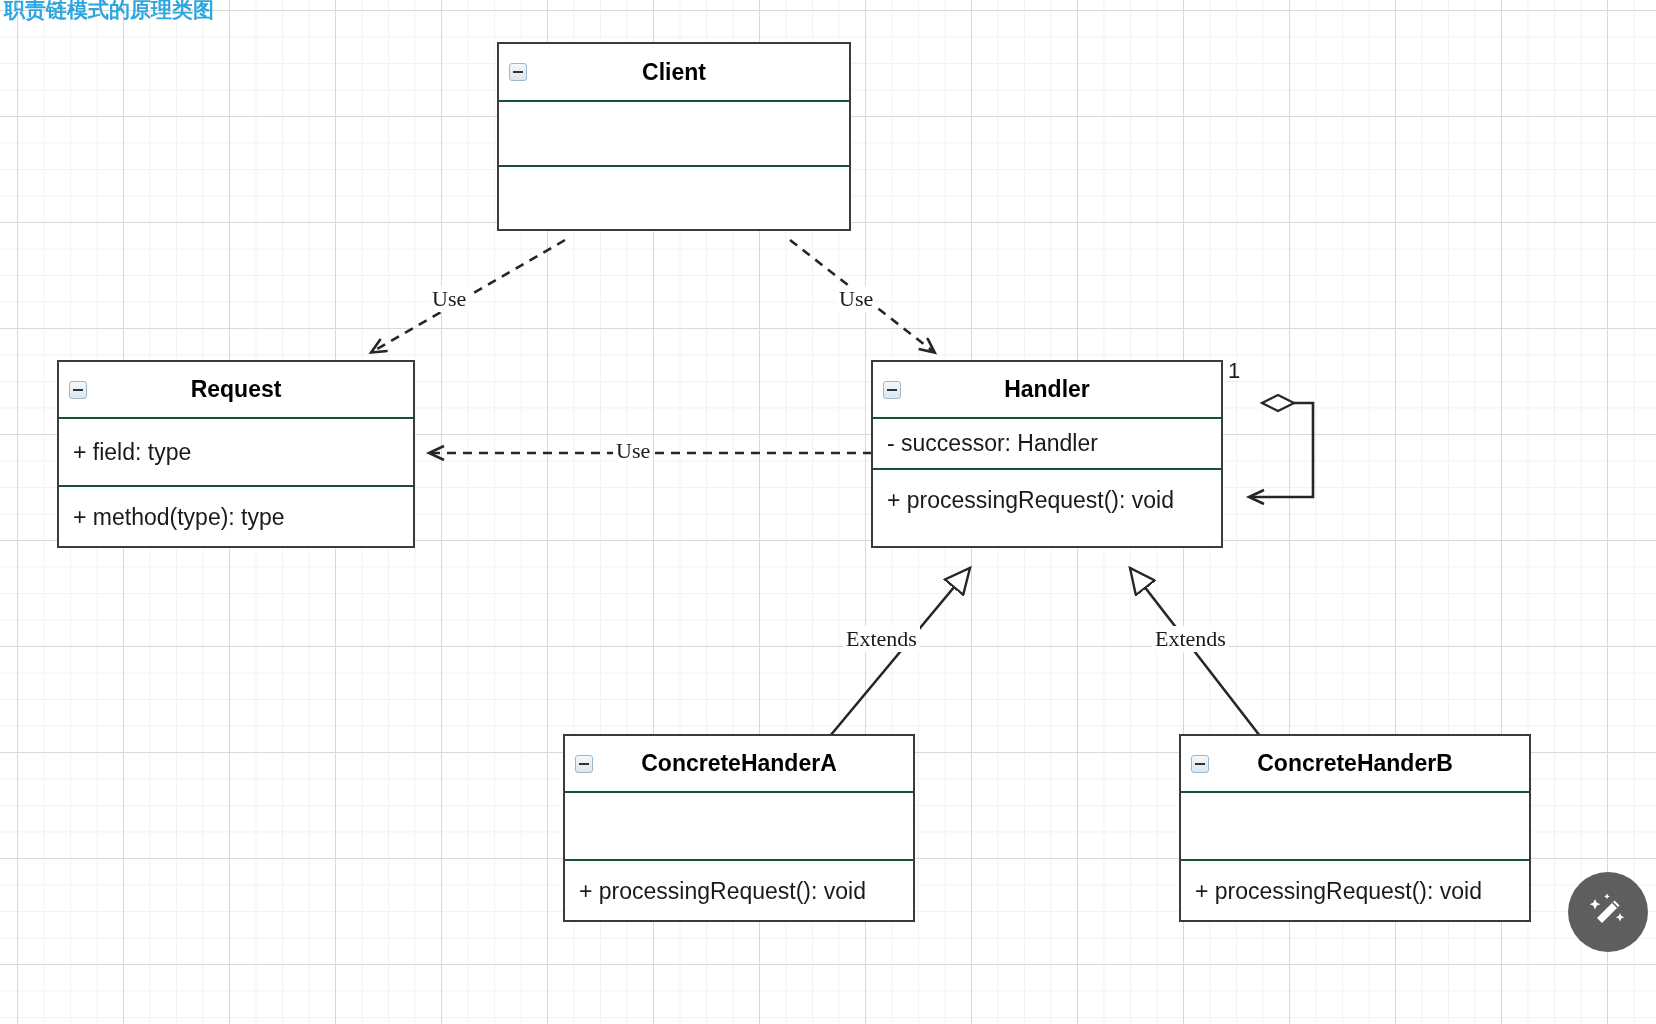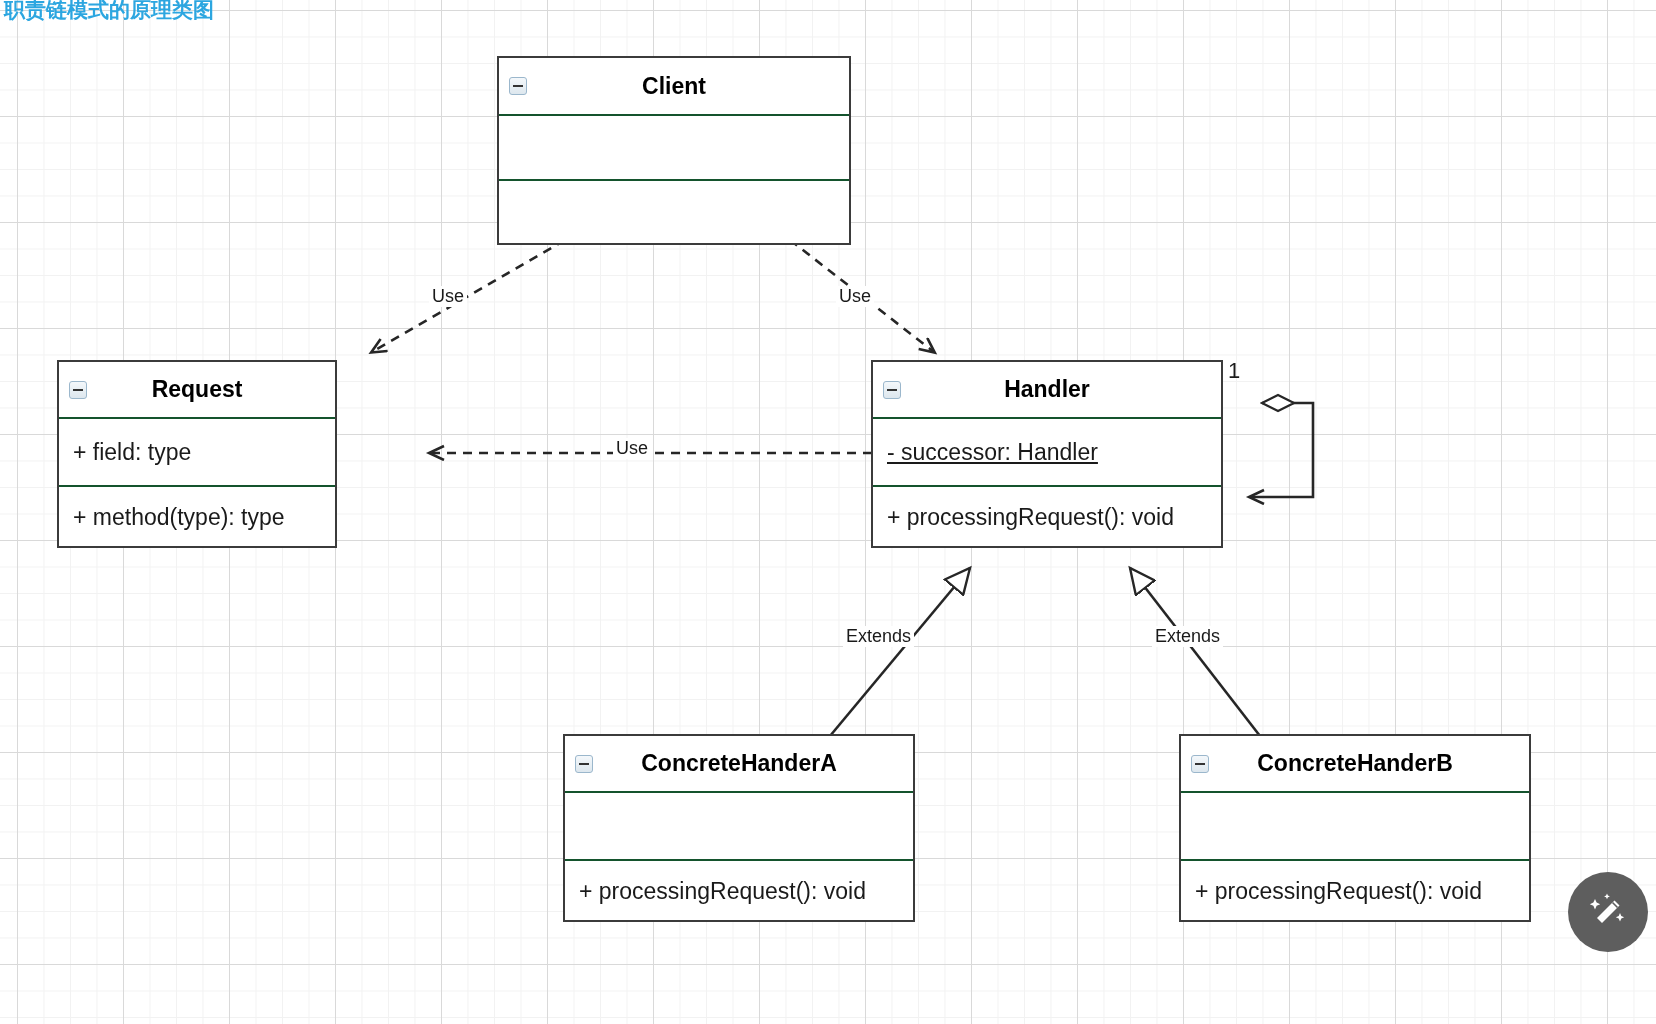--- a/index.html
+++ b/index.html
@@ -96,26 +96,27 @@
     font-size: 23px;
     color: #1a1a1a;
     white-space: nowrap;
     overflow: hidden;
   }
   .uml-row.empty { }
 
   
   .edge-label {
     position: absolute;
-    font-size: 18px;
+    font-size: 22px;
     color: #1a1a1a;
     background: #ffffff;
     padding: 0 3px;
     white-space: nowrap;
     z-index: 30;
+    font-family: Liberation Serif, serif;
   }
   .multiplicity-label {
     position: absolute;
     font-size: 22px;
     color: #1a1a1a;
     white-space: nowrap;
     z-index: 30;
     background: transparent;
   }
 
@@ -197,52 +198,52 @@
 
     <g>
       <path d="M 830,736 L 970,568" fill="none" stroke="#262626" stroke-width="2.6" marker-end="url(#hollowTriangle)"></path>
     </g>
 
     <g>
       <path d="M 1260,736 L 1130,568" fill="none" stroke="#262626" stroke-width="2.6" marker-end="url(#hollowTriangle)"></path>
     </g>
   </svg>
 
-  <div class="uml-class" style="left:497px; top:56px; width:354px; height:189px;">
+  <div class="uml-class" style="left:497px; top:42px; width:354px; height:189px;">
     <div class="uml-header" style="height:56px;">
       <span class="collapse-icon"></span>
       <span>Client</span>
     </div>
     <div class="uml-sep uml-row empty" style="height:65px;">
       <span></span>
     </div>
     <div class="uml-sep uml-row empty" style="height:64px;">
       <span></span>
     </div>
   </div>
 
-  <div class="uml-class" style="left:57px; top:360px; width:280px; height:188px;">
+  <div class="uml-class" style="left:57px; top:360px; width:358px; height:188px;">
     <div class="uml-header" style="height:55px;">
       <span class="collapse-icon"></span>
       <span>Request</span>
     </div>
     <div class="uml-sep uml-row" style="height:68px;">
       <span>+ field: type</span>
     </div>
     <div class="uml-sep uml-row" style="height:63px;">
       <span>+ method(type): type</span>
     </div>
   </div>
 
   <div class="uml-class" style="left:871px; top:360px; width:352px; height:188px;">
     <div class="uml-header" style="height:55px;">
       <span class="collapse-icon"></span>
       <span>Handler</span>
     </div>
-    <div class="uml-sep uml-row" style="height:68px;text-decoration:underline;">
+    <div class="uml-sep uml-row" style="height:51px;">
       <span>- successor: Handler</span>
     </div>
     <div class="uml-sep uml-row" style="height:63px;">
       <span>+ processingRequest(): void</span>
     </div>
   </div>
 
   <div class="uml-class" style="left:563px; top:734px; width:352px; height:188px;">
     <div class="uml-header" style="height:55px;text-align:right;">
       <span class="collapse-icon"></span>

